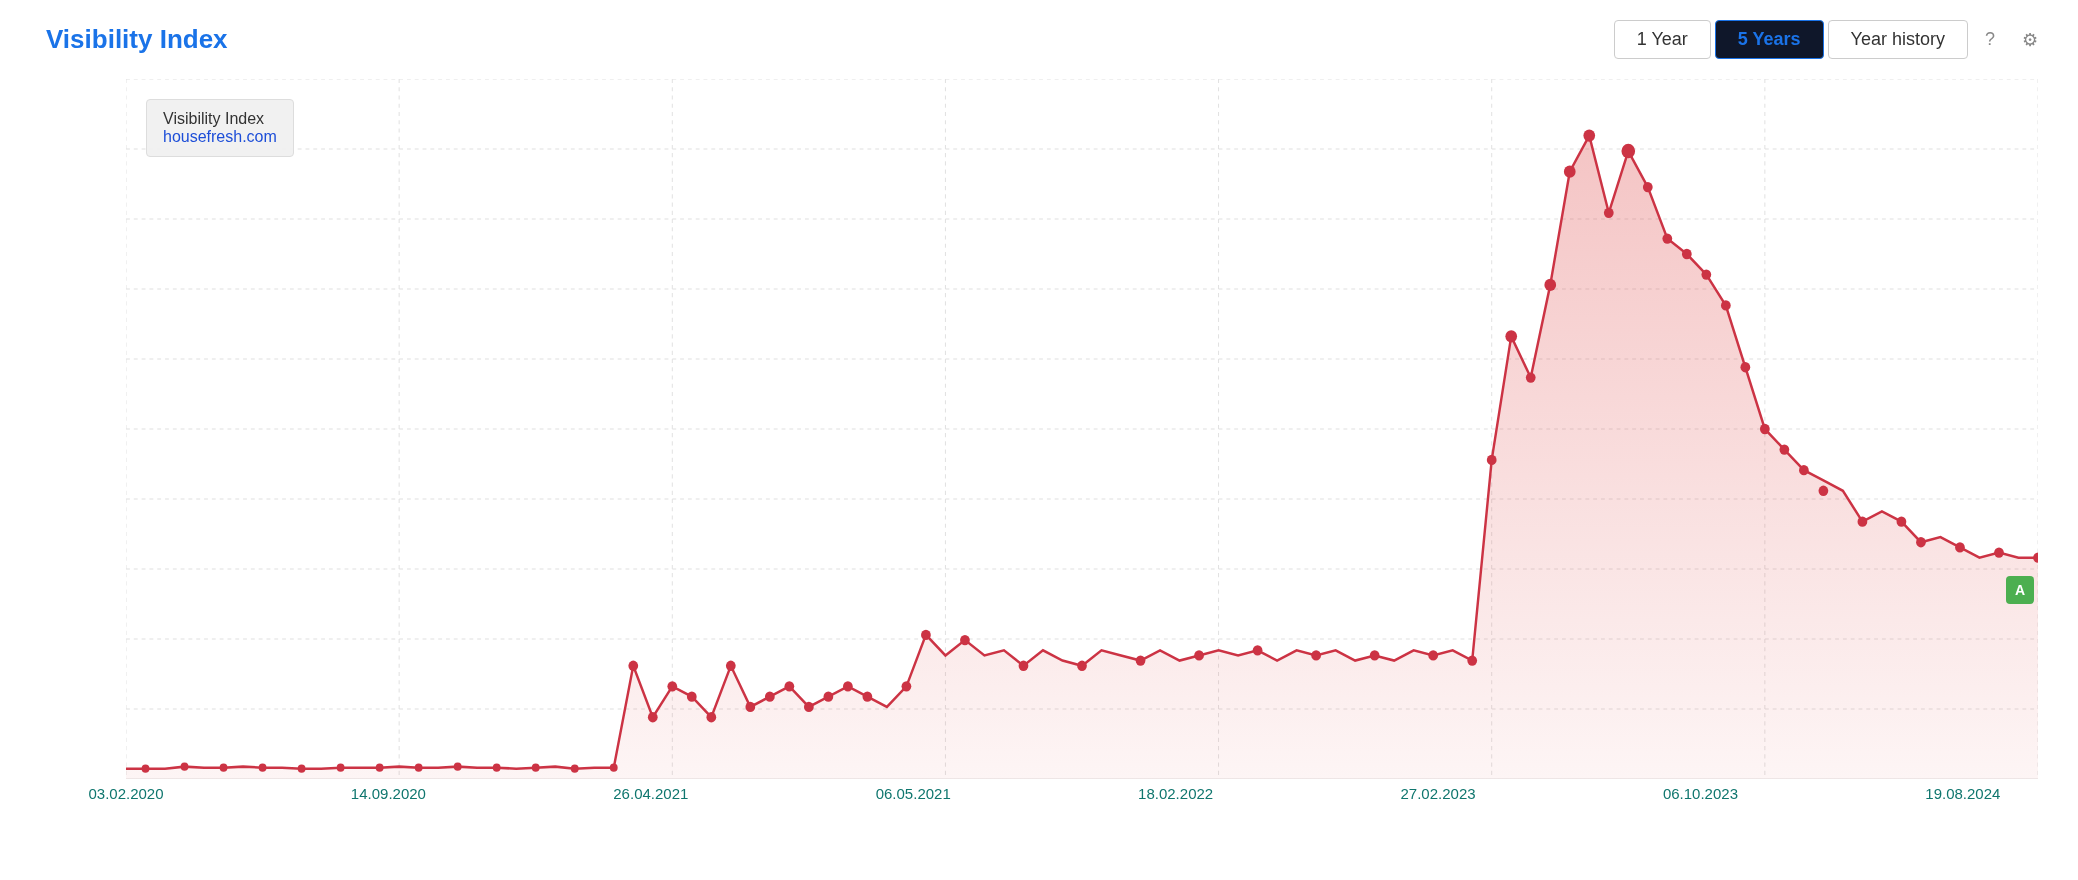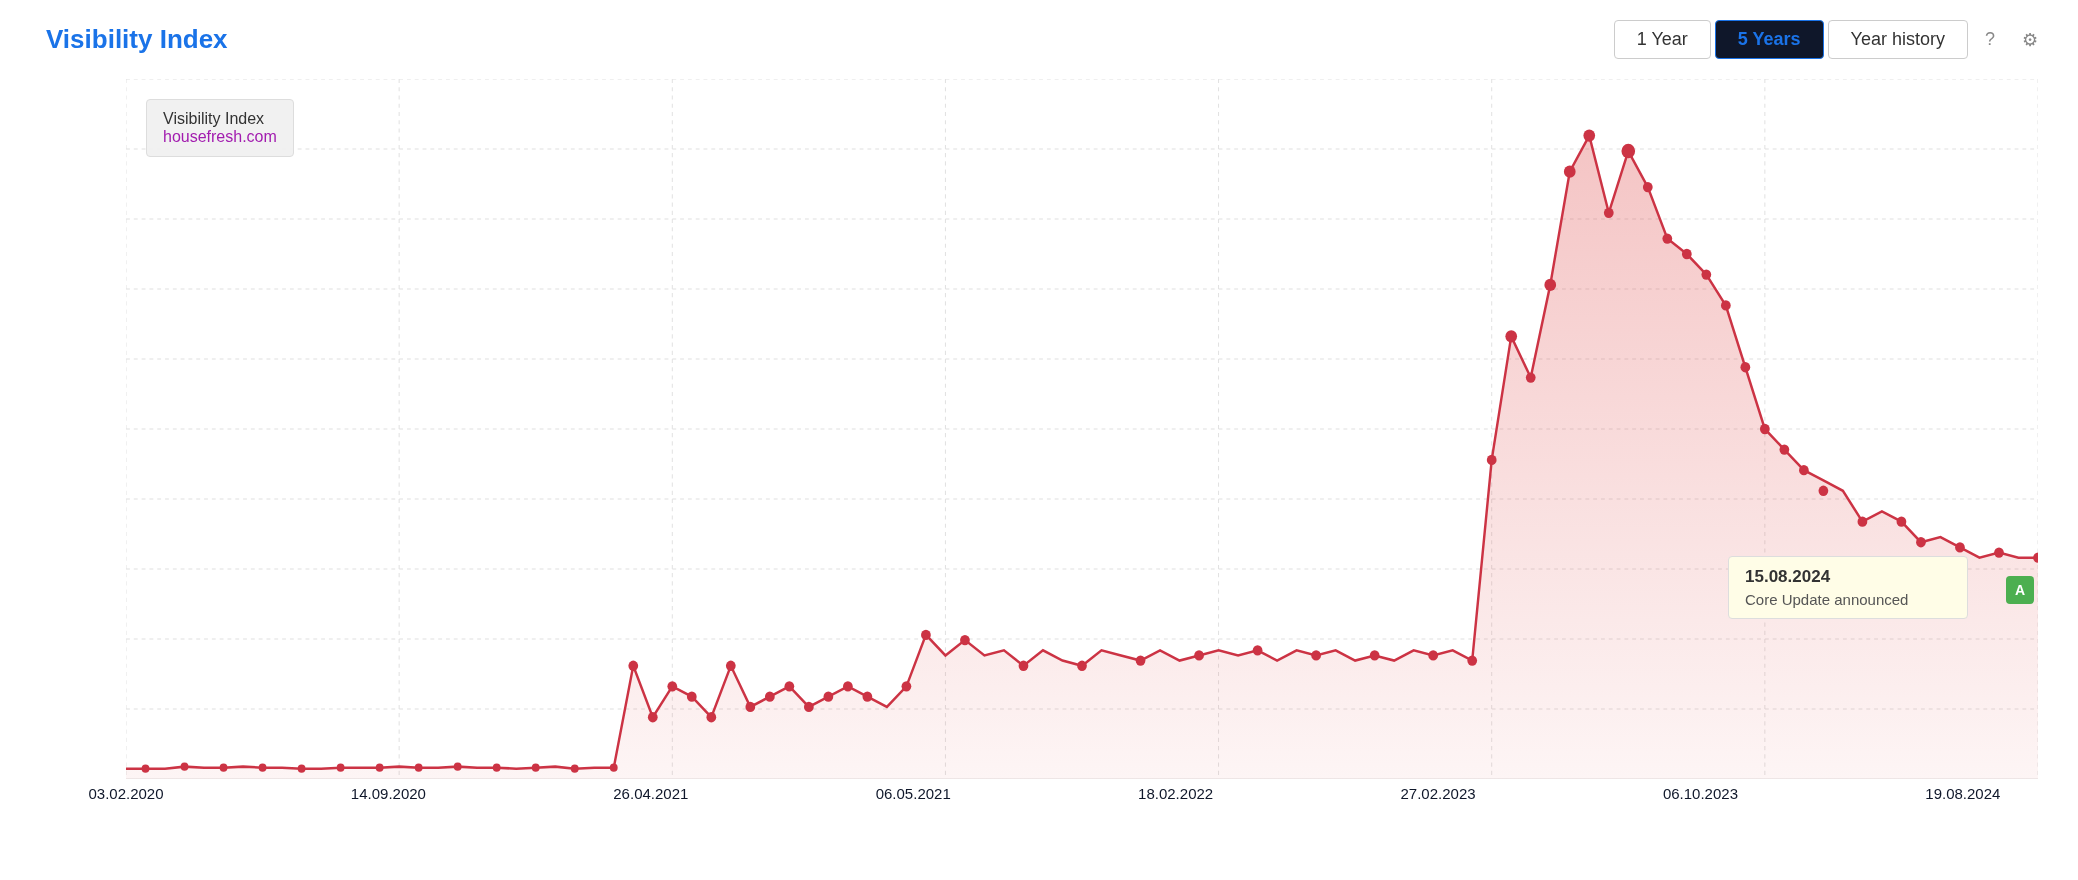--- a/index.html
+++ b/index.html
@@ -94,41 +94,41 @@
       right: 10px;
       bottom: 0;
       height: 40px;
       display: flex;
       justify-content: space-between;
       align-items: flex-start;
       padding-top: 6px;
     }
     .x-label {
       font-size: 15px;
-      color: #0f172a;
+      color: #0f766e;
       transform: translateX(-50%);
     }
     .legend-box {
       position: absolute;
       left: 100px;
       top: 20px;
       background: rgba(240,240,240,0.9);
       border: 1px solid #ddd;
       padding: 10px 16px;
       border-radius: 4px;
       z-index: 10;
     }
     .legend-title {
       font-size: 16px;
       color: #333;
       font-weight: 500;
     }
     .legend-domain {
       font-size: 16px;
-      color: #a21caf;
+      color: #1d4ed8;
     }
     .tooltip-box {
       position: absolute;
       background: #fffde7;
       border: 1px solid #ddd;
       padding: 10px 16px;
       border-radius: 4px;
       z-index: 20;
       min-width: 240px;
     }
@@ -299,24 +299,20 @@
         <circle cx="460" cy="670" r="4" fill="#cc3344"></circle>
         <circle cx="500" cy="669" r="4" fill="#cc3344"></circle>
       </svg>
     </div>
 
     <div class="legend-box">
       <div class="legend-title">Visibility Index</div>
       <div class="legend-domain">housefresh.com</div>
     </div>
 
-    <div class="tooltip-box" style="right: 80px; bottom: 200px;">
-      <div class="tooltip-date">15.08.2024</div>
-      <div class="tooltip-text">Core Update announced</div>
-    </div>
 
     <div class="tooltip-marker" style="right: 14px; bottom: 215px;">
       <span>A</span>
     </div>
 
     <div class="x-axis">
       <span class="x-label">03.02.2020</span>
       <span class="x-label">14.09.2020</span>
       <span class="x-label">26.04.2021</span>
       <span class="x-label">06.05.2021</span>

